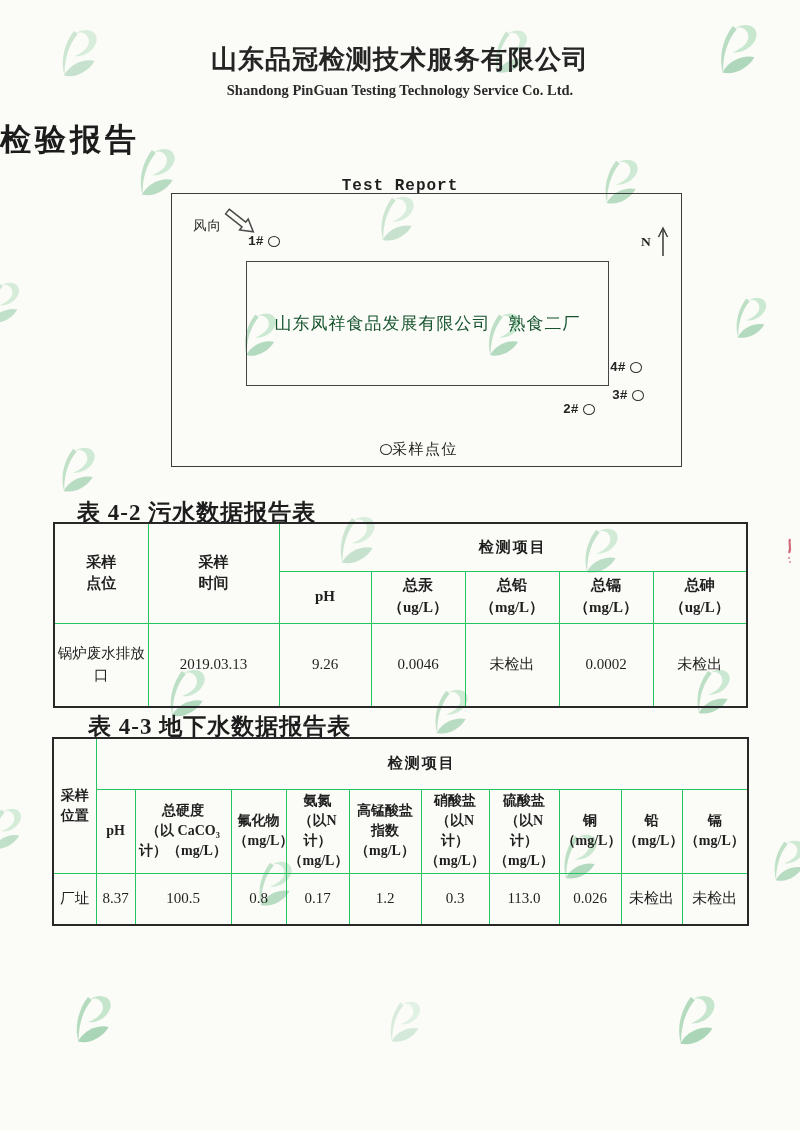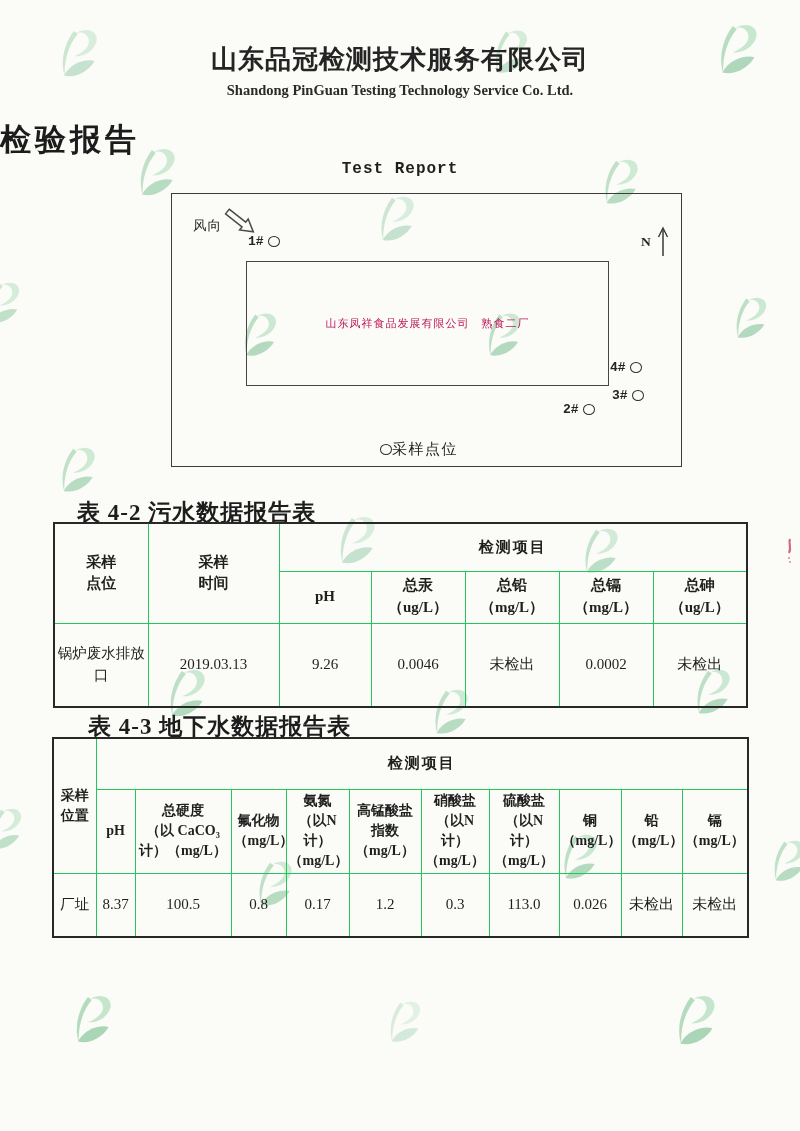--- a/index.html
+++ b/index.html
@@ -21,40 +21,40 @@
   .company-en {
     position:absolute; top:82px; left:0; width:100%;
     text-align:center; font-size:14.5px; font-weight:bold; color:#2a2a2a;
   }
   .report-title-cn {
     position:absolute; top:119px; left:0; width:100%;
     text-align:left; font-size:31px; font-weight:bold;
     letter-spacing:4px; color:#1c1c1c;
   }
   .report-title-en {
-    position:absolute; top:160px; left:0; width:100%;
+    position:absolute; top:177px; left:0; width:100%;
     text-align:center; font-size:16px; font-weight:bold;
     letter-spacing:1px; font-family:"Liberation Mono","DejaVu Sans Mono",monospace;
   }
   
   .sitemap {
     position:absolute; left:155px; top:193px; width:511px; height:274px;
     border:1.6px solid #3c3c3c;
     margin-left:16px;
   }
   .sitemap .lbl { position:absolute; font-size:13.5px; color:#242424; }
   .wind-label { left:21px; top:23px; letter-spacing:1px; }
   .wind-arrow { position:absolute; left:54px; top:11px; transform:rotate(38deg); transform-origin:4px 8px; }
   .north-label { left:469px; top:40px; font-weight:bold; font-size:13px; }
   .north-arrow { position:absolute; left:484px; top:31px; }
   .inner-plant {
     position:absolute; left:74px; top:67px; width:363px; height:125px;
     border:1.4px solid #454545; display:flex; align-items:center; justify-content:center;
   }
-  .plant-name { font-size:11px; letter-spacing:1px; color:#be185d; }
+  .plant-name { font-size:17px; letter-spacing:1px; color:#14532d; }
   .pt { position:absolute; display:flex; align-items:center; gap:4px; }
   .pt-label { font-size:13px; font-weight:600; font-family:"Liberation Mono","DejaVu Sans Mono",monospace; color:#242424; }
   .circle {
     width:12px; height:11px; border:1.6px solid #2c2c2c; border-radius:50%;
     background:transparent; flex:0 0 auto;
   }
   .legend { position:absolute; left:208px; top:246px; display:flex; align-items:center; gap:0; }
   .legend-text { font-size:15px; letter-spacing:1.5px; color:#242424; }
   
   .tbl-title { position:absolute; font-size:23px; font-weight:bold; letter-spacing:1px; color:#1d1d1d; }
@@ -291,21 +291,21 @@
       <td class="hd-sm pre">硫酸盐
 （以N计）
 （mg/L）</td>
       <td class="hd-sm pre">铜
 （mg/L）</td>
       <td class="hd-sm pre">铅
 （mg/L）</td>
       <td class="hd-sm pre">镉
 （mg/L）</td>
     </tr>
-    <tr style="height:64px">
+    <tr style="height:52px">
       <td style="font-size:14.5px">厂址</td>
       <td>8.37</td>
       <td>100.5</td>
       <td>0.8</td>
       <td>0.17</td>
       <td>1.2</td>
       <td>0.3</td>
       <td>113.0</td>
       <td>0.026</td>
       <td>未检出</td>

